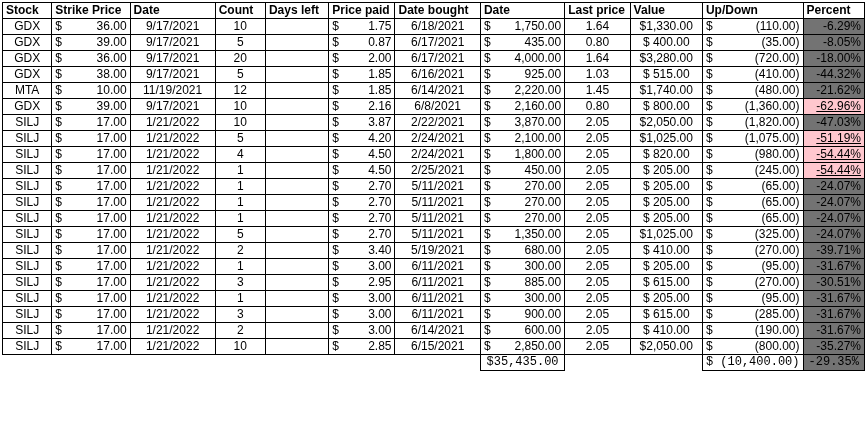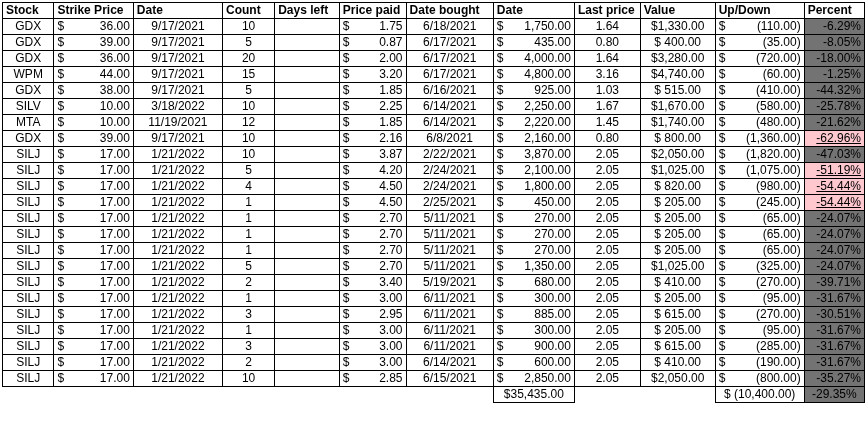--- a/index.html
+++ b/index.html
@@ -63,21 +63,21 @@
     position: absolute;
     left: 3px;
     top: 0;
   }
   
   td.pct { text-align: right; }
   .hl-yellow { background: #737373; }
   .hl-pink   { background: #ffc7ce; text-decoration: underline; }
 
   
-  tr.totals td { border: 1px solid #000000; }
+  tr.totals td { border: 1px solid #000000; font-family: Liberation Mono, monospace; }
   tr.totals td.empty { border: none; background: transparent; }
 </style>
 </head>
 <body>
 
 <div id="sheet">
   <table>
     <colgroup>
       <col class="c-stock">
         <col class="c-strike">
@@ -145,62 +145,34 @@
           <td class="center"></td>
           <td class="cur"><span class="sym">$</span>2.00</td>
           <td class="center">6/17/2021</td>
           <td class="cur"><span class="sym">$</span>4,000.00</td>
           <td class="right">1.64</td>
           <td class="right">$3,280.00</td>
           <td class="cur"><span class="sym">$</span>(720.00)</td>
           <td class="pct hl-yellow">-18.00%</td>
         </tr>
         <tr>
-          <td class="center">WPM</td>
-          <td class="cur"><span class="sym">$</span>44.00</td>
-          <td class="center">9/17/2021</td>
-          <td class="center">15</td>
-          <td class="center"></td>
-          <td class="cur"><span class="sym">$</span>3.20</td>
-          <td class="center">6/17/2021</td>
-          <td class="cur"><span class="sym">$</span>4,800.00</td>
-          <td class="right">3.16</td>
-          <td class="right">$4,740.00</td>
-          <td class="cur"><span class="sym">$</span>(60.00)</td>
-          <td class="pct hl-yellow">-1.25%</td>
-        </tr>
-        <tr>
           <td class="center">GDX</td>
           <td class="cur"><span class="sym">$</span>38.00</td>
           <td class="center">9/17/2021</td>
           <td class="center">5</td>
           <td class="center"></td>
           <td class="cur"><span class="sym">$</span>1.85</td>
           <td class="center">6/16/2021</td>
           <td class="cur"><span class="sym">$</span>925.00</td>
           <td class="right">1.03</td>
           <td class="right">$  515.00</td>
           <td class="cur"><span class="sym">$</span>(410.00)</td>
           <td class="pct hl-yellow">-44.32%</td>
         </tr>
         <tr>
-          <td class="center">SILV</td>
-          <td class="cur"><span class="sym">$</span>10.00</td>
-          <td class="center">3/18/2022</td>
-          <td class="center">10</td>
-          <td class="center"></td>
-          <td class="cur"><span class="sym">$</span>2.25</td>
-          <td class="center">6/14/2021</td>
-          <td class="cur"><span class="sym">$</span>2,250.00</td>
-          <td class="right">1.67</td>
-          <td class="right">$1,670.00</td>
-          <td class="cur"><span class="sym">$</span>(580.00)</td>
-          <td class="pct hl-yellow">-25.78%</td>
-        </tr>
-        <tr>
           <td class="center">MTA</td>
           <td class="cur"><span class="sym">$</span>10.00</td>
           <td class="center">11/19/2021</td>
           <td class="center">12</td>
           <td class="center"></td>
           <td class="cur"><span class="sym">$</span>1.85</td>
           <td class="center">6/14/2021</td>
           <td class="cur"><span class="sym">$</span>2,220.00</td>
           <td class="right">1.45</td>
           <td class="right">$1,740.00</td>

